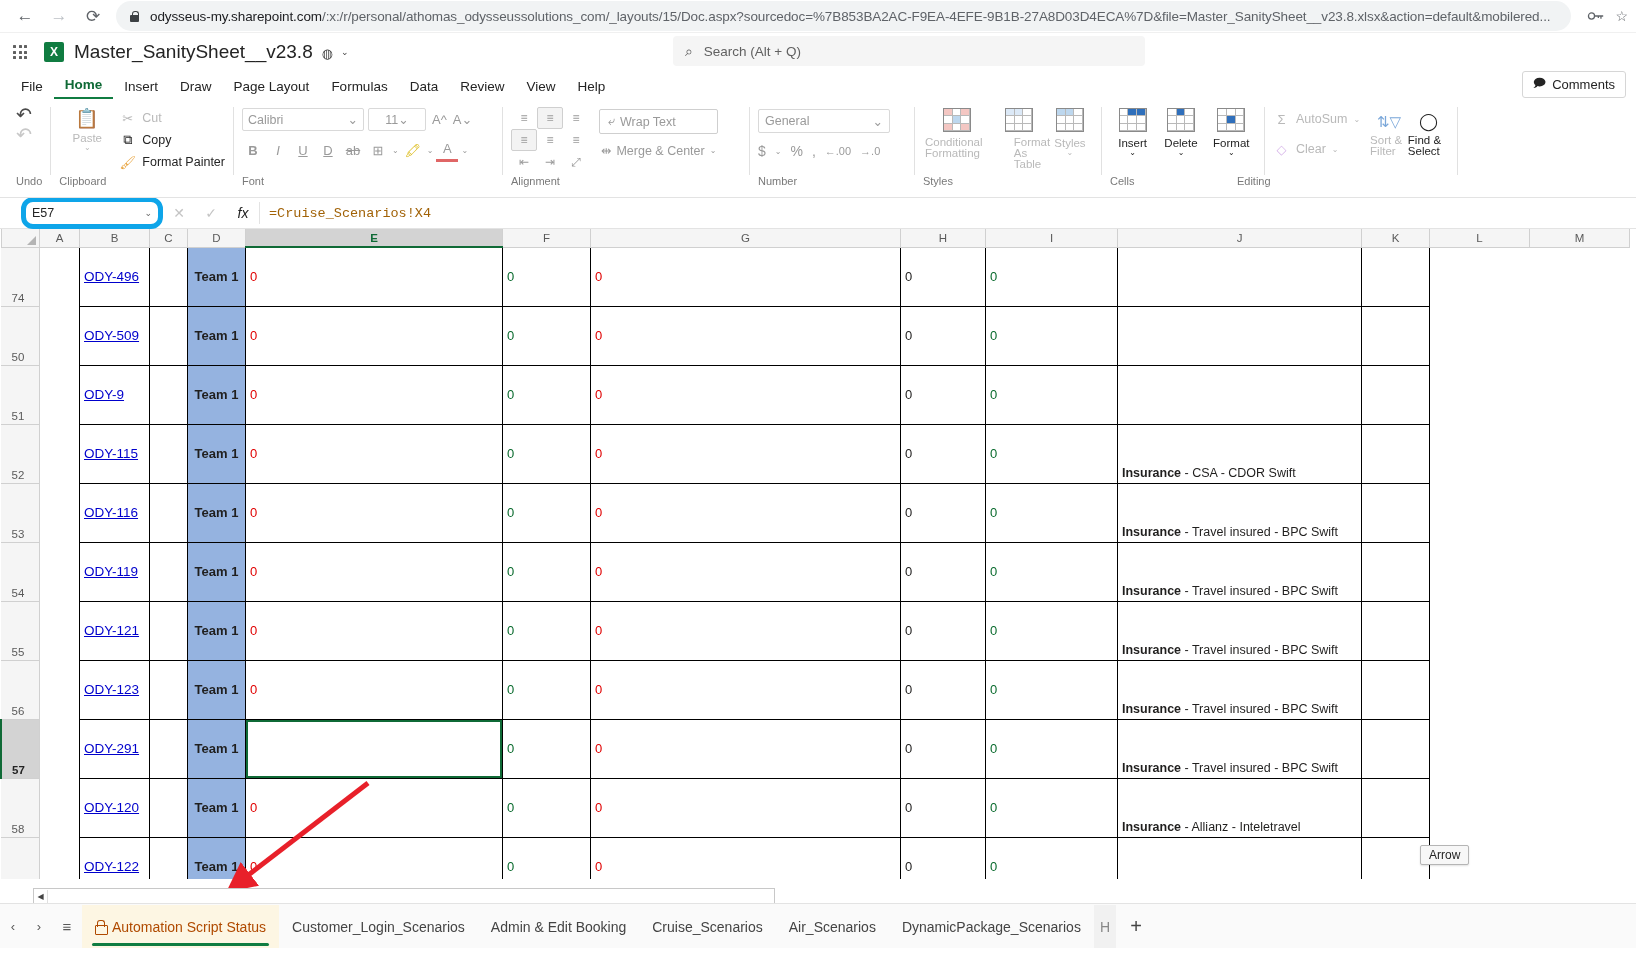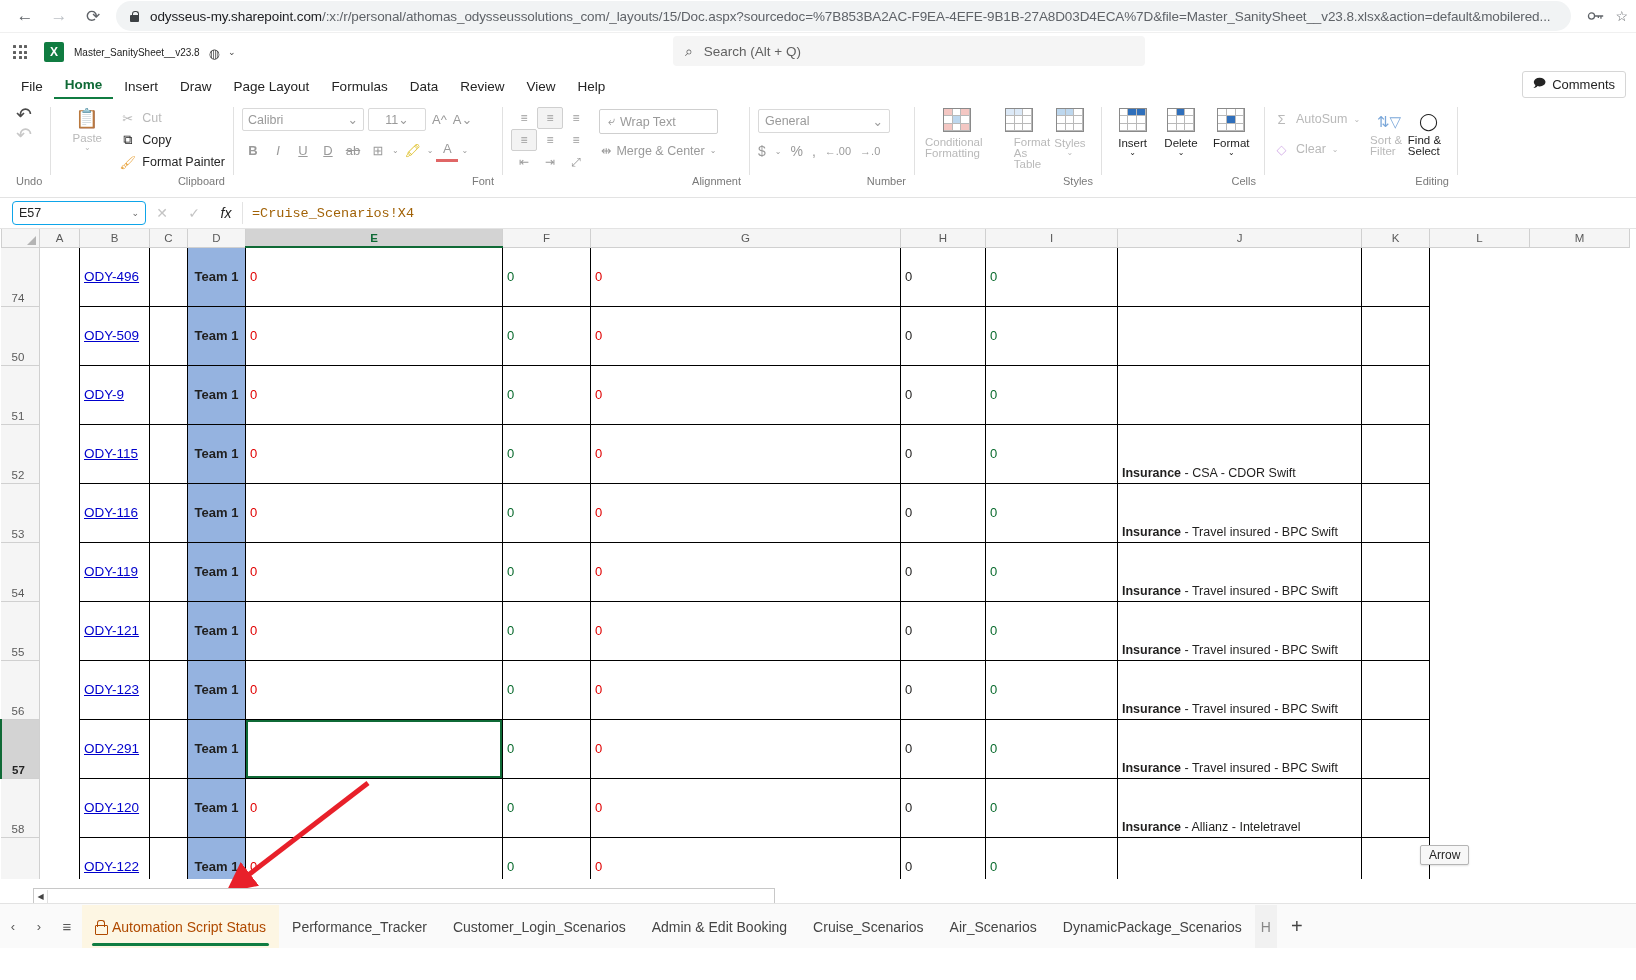--- a/index.html
+++ b/index.html
@@ -29,42 +29,42 @@
   .key-ico{width:18px;height:14px;color:#5f6368;font-size:13px;}
   .star-ico{color:#5f6368;font-size:14px;}
 
   
   .xl-top{height:38px;display:flex;align-items:center;background:#fff;border-top:1px solid #f0f0f0;}
   .waffle{width:40px;display:flex;align-items:center;justify-content:center;color:#616161;}
   .waffle .grid9{display:grid;grid-template-columns:repeat(3,3px);grid-template-rows:repeat(3,3px);gap:2.5px;}
   .waffle .grid9 i{background:#616161;width:3px;height:3px;border-radius:0.5px;display:block;}
   .xl-logo{width:20px;height:20px;background:#107c41;border-radius:2px;margin-left:4px;margin-right:10px;
            display:flex;align-items:center;justify-content:center;color:#fff;font-size:12px;font-weight:bold;}
-  .doctitle{font-size:10px;color:#242424;}
+  .doctitle{font-size:19px;color:#242424;}
   .autosave-ico{margin-left:9px;color:#444;font-size:13px;position:relative;top:1px;}
   .chev{margin-left:8px;color:#444;font-size:9px;}
   .searchbox{position:absolute;left:673px;top:36px;width:448px;height:30px;background:#f5f5f5;border-radius:4px;
              display:flex;align-items:center;padding:0 12px;}
   .searchbox .mag{font-size:14px;color:#616161;margin-right:11px;}
   .searchbox .ph{color:#616161;font-size:13.5px;}
 
   
   .ribtabs{height:28px;display:flex;align-items:flex-end;padding-left:10px;background:#fff;position:relative;}
   .ribtab{padding:2px 11px 5px;font-size:13.5px;color:#242424;cursor:default;}
   .ribtab.active{font-weight:bold;border-bottom:2.5px solid #107c41;color:#0f6a36;}
   .comments-btn{position:absolute;right:10px;bottom:1px;height:25px;border:1px solid #d6d6d6;border-radius:3px;
                 display:flex;align-items:center;gap:6px;padding:0 10px;font-size:13px;color:#242424;background:#fff;}
   .cm-ico{font-size:12px;}
 
   
   .ribbon{height:92px;background:#fff;border-bottom:1px solid #e3e3e3;display:flex;align-items:flex-start;
           padding:6px 6px 0 8px;position:relative;}
   .grp{display:flex;flex-direction:column;height:84px;position:relative;padding:0 8px;}
   .grp-body{display:flex;align-items:flex-start;flex:1;}
-  .grp-label{text-align:right;font-size:11px;color:#797979;padding-bottom:2px;}
+  .grp-label{text-align:left;font-size:11px;color:#797979;padding-bottom:2px;}
   .sep{width:1px;background:#e1e1e1;height:68px;margin-top:2px;}
   .big-btn{display:flex;flex-direction:column;align-items:center;justify-content:flex-start;
            width:56px;padding-top:3px;color:#b9b9b9;font-size:11.5px;}
   .big-btn .ic{font-size:19px;line-height:22px;}
   .big-btn .lb{margin-top:2px;}
   .big-btn .cv{font-size:8px;margin-top:-1px;}
   .big-btn.on{color:#242424;}
   .sm-row{display:flex;align-items:center;gap:6px;height:22px;font-size:12.5px;color:#b9b9b9;}
   .sm-row.on{color:#242424;}
   .sm-ic{width:17px;text-align:center;font-size:13px;}
@@ -88,22 +88,22 @@
           justify-content:space-between;padding:0 6px;color:#9a9a9a;font-size:12.5px;}
   .numrow{display:flex;align-items:center;gap:9px;margin-top:10px;color:#9a9a9a;font-size:14px;}
 
   
   .mt{display:grid;width:26px;height:22px;grid-template-columns:repeat(3,1fr);grid-template-rows:repeat(3,1fr);
       border:1px solid #8a8a8a;gap:0;}
   .mt i{border-right:1px solid #b9b9b9;border-bottom:1px solid #b9b9b9;display:block;}
 
   
   .fbar{height:30px;display:flex;align-items:center;background:#fff;border-bottom:1px solid #e3e3e3;padding:0 4px;}
-  .namebox{width:120px;height:22px;border:1px solid #0ea5e9;border-radius:4px;display:flex;align-items:center;
-           justify-content:space-between;padding:0 6px;font-size:12.5px;color:#242424;margin-left:8px;}
+  .namebox{width:120px;height:22px;border:5px solid #0ea5e9;border-radius:12px;display:flex;align-items:center;
+           justify-content:space-between;padding:0 6px;font-size:12.5px;color:#242424;margin-left:17px;}
   .fb-ic{width:32px;text-align:center;font-size:14px;color:#c4c4c4;}
   .fb-ic.fx{color:#242424;font-style:italic;font-size:14px;}
   .fline{flex:1;height:22px;border-left:1px solid #e3e3e3;display:flex;align-items:center;padding-left:9px;
          font-family:"Liberation Mono",monospace;font-size:13.5px;color:#a16207;}
 
   
   .gridwrap{position:relative;width:1636px;height:650px;overflow:hidden;background:#fff;}
   table.sheet{border-collapse:collapse;table-layout:fixed;}
   .colhead{height:17px;background:#f5f5f5;}
   .colhead th{border:1px solid #d0d0d0;border-top:none;background:#f5f5f5;font-weight:normal;
@@ -730,23 +730,20 @@
   <div class="tabbar">
     <div class="tb-nav">‹</div>
     <div class="tb-nav">›</div>
     <div class="tb-menu">≡</div>
 
     <div class="sheettab active">
       <span class="locki"></span>
       <span>Automation Script Status</span>
     </div>
     <div class="sheettab">
-      <span>Performance_Tracker</span>
-    </div>
-    <div class="sheettab">
       <span>Customer_Login_Scenarios</span>
     </div>
     <div class="sheettab">
       <span>Admin &amp; Edit Booking</span>
     </div>
     <div class="sheettab">
       <span>Cruise_Scenarios</span>
     </div>
     <div class="sheettab">
       <span>Air_Scenarios</span>

